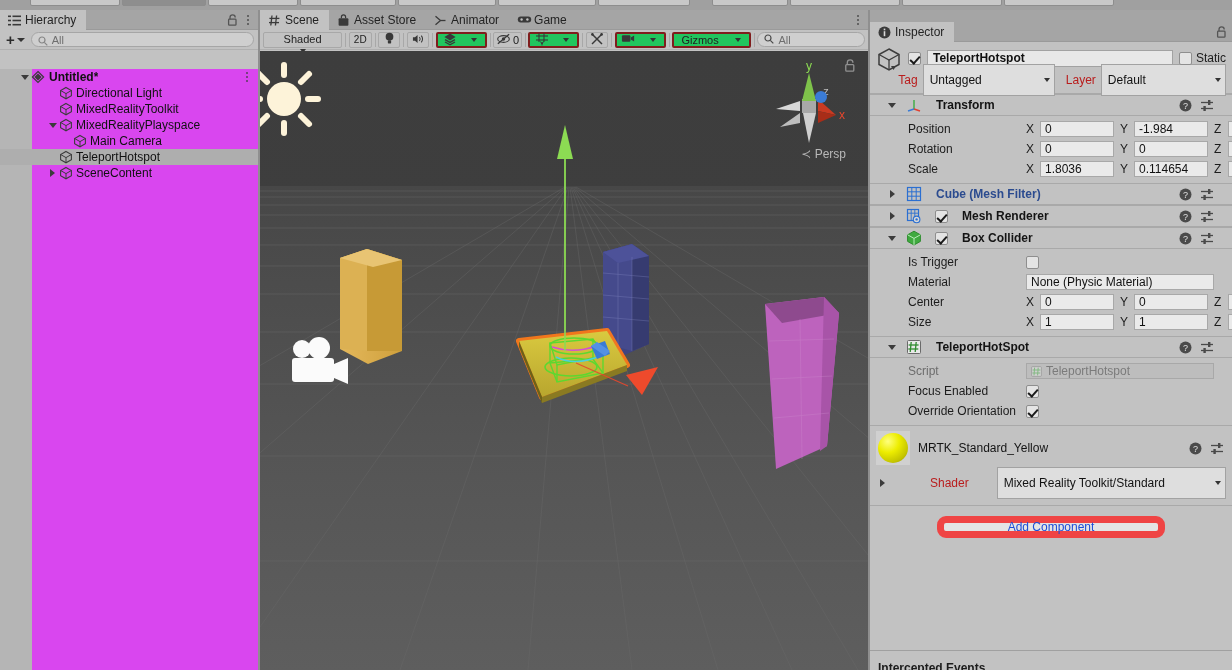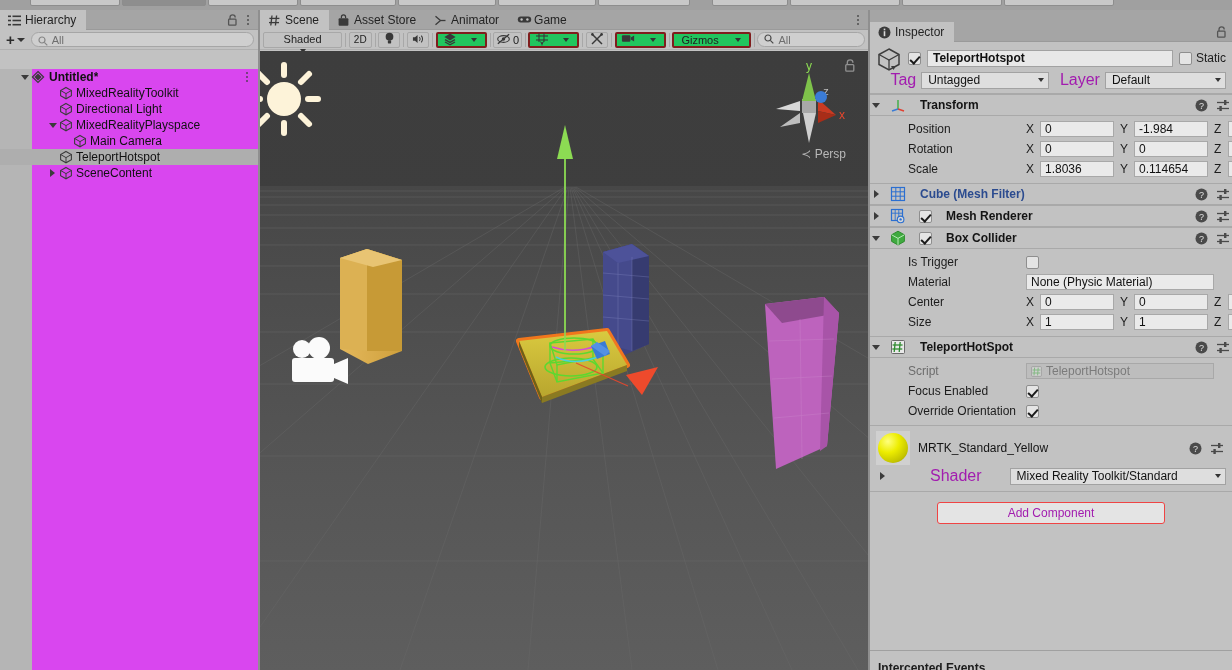--- a/index.html
+++ b/index.html
@@ -149,33 +149,33 @@
     content: ""; position: absolute; left: 3px; top: 1px; width: 4px; height: 8px;
     border: solid #1a1a1a; border-width: 0 2px 2px 0; transform: rotate(42deg);
   }
   .name-field {
     flex: 1; height: 17px; background: #e8e8e8; border: 1px solid #a2a2a2;
     display: flex; align-items: center; padding: 0 5px; font-size: 12px;
     font-weight: bold; color: #111;
   }
   .static-wrap { display: flex; align-items: center; gap: 4px; font-size: 12px; }
   .insp-head-row2 { display: flex; align-items: center; padding: 3px 6px 0 6px; gap: 5px; height: 21px; }
-  .fld-label { font-size: 16px; color: #a21caf; }
+  .fld-label { font-size: 12px; color: #b91c1c; }
   .dropdown {
-    height: 17px; background: #dedede; border: 1px solid #a2a2a2;
+    height: 32px; background: #dedede; border: 1px solid #a2a2a2;
     display: flex; align-items: center; justify-content: space-between;
     padding: 0 4px 0 6px; font-size: 12px; color: #121212;
   }
   .dd-arrow {
     width: 0; height: 0; border-left: 3.5px solid transparent; border-right: 3.5px solid transparent;
     border-top: 4px solid #333;
   }
 
   .comp-header {
-    display: flex; align-items: center; height: 22px; padding: 0 0; gap: 8px;
+    display: flex; align-items: center; height: 22px; padding: 0 16px; gap: 8px;
     background: #c2c2c2; border-top: 1px solid #a9a9a9; border-bottom: 1px solid #a9a9a9;
   }
   .comp-header .fold { width: 12px; flex: 0 0 12px; display: flex; align-items: center; justify-content: center; }
   .comp-ico { width: 16px; height: 16px; flex: 0 0 16px; }
   .comp-title { font-weight: bold; font-size: 12px; color: #141414; margin-left: 6px; }
   .comp-title.link { color: #2b4b8f; }
   .comp-right { margin-left: auto; display: flex; align-items: center; gap: 8px; padding-right: 2px; }
   .help-ico { width: 13px; height: 13px; }
   .preset-ico { width: 14px; height: 13px; }
 
@@ -222,23 +222,23 @@
   }
   .mat-name { font-size: 12px; color: #141414; }
   .mat-row2 { display: flex; align-items: center; padding: 2px 6px 0 6px; gap: 22px; }
   .mat-fold { width: 12px; flex: 0 0 12px; display: flex; align-items: center; justify-content: center; }
 
   .addcomp-zone {
     border-top: 1px solid #a9a9a9; padding: 10px 0; background: #c2c2c2;
     display: flex; justify-content: center;
   }
   .addcomp-btn {
-    width: 228px; height: 22px; background: #e4e4e4; border: 1px solid #ef4444;
-    border-radius: 3px; display: flex; align-items: center; justify-content: center;
-    font-size: 12px; color: #a21caf;
+    width: 228px; height: 22px; background: #e4e4e4; border: 7px solid #ef4444;
+    border-radius: 9px; display: flex; align-items: center; justify-content: center;
+    font-size: 12px; color: #1d4ed8;
   }
   .footer-strip {
     position: absolute; left: 0; right: 0; bottom: 0; height: 32px;
     border-top: 1px solid #a0a0a0; background: #c2c2c2; overflow: hidden;
   }
   .footer-strip .ftext {
     position: absolute; left: 8px; top: 10px; font-size: 12px; font-weight: bold; color: #1c1c1c;
   }
   .pane-divider { position: absolute; background: #8f8f8f; }
 </style>
@@ -327,31 +327,31 @@
             </span>
           </div>
           <div class="hrow">
             <span style="display:inline-block;width:46px;flex:0 0 46px"></span>
             <span class="foldout"></span>
             <span class="go-ico"><svg viewBox="0 0 14 14" width="14" height="14">
                 <polygon points="7,1.4 12.4,4.5 12.4,9.8 7,12.8 1.6,9.8 1.6,4.5" fill="none" stroke="#3c3c3c" stroke-width="1.1"></polygon>
                 <polyline points="1.6,4.5 7,7.6 12.4,4.5" fill="none" stroke="#3c3c3c" stroke-width="1"></polyline>
                 <line x1="7" y1="7.6" x2="7" y2="12.8" stroke="#3c3c3c" stroke-width="1"></line>
               </svg></span>
-            <span class="label">MixedRealityToolkit</span>
+            <span class="label">Directional Light</span>
           </div>
           <div class="hrow">
             <span style="display:inline-block;width:46px;flex:0 0 46px"></span>
             <span class="foldout"></span>
             <span class="go-ico"><svg viewBox="0 0 14 14" width="14" height="14">
                 <polygon points="7,1.4 12.4,4.5 12.4,9.8 7,12.8 1.6,9.8 1.6,4.5" fill="none" stroke="#3c3c3c" stroke-width="1.1"></polygon>
                 <polyline points="1.6,4.5 7,7.6 12.4,4.5" fill="none" stroke="#3c3c3c" stroke-width="1"></polyline>
                 <line x1="7" y1="7.6" x2="7" y2="12.8" stroke="#3c3c3c" stroke-width="1"></line>
               </svg></span>
-            <span class="label">Directional Light</span>
+            <span class="label">MixedRealityToolkit</span>
           </div>
           <div class="hrow">
             <span style="display:inline-block;width:46px;flex:0 0 46px"></span>
             <span class="foldout">
               <span class="tri-d"></span>
             </span>
             <span class="go-ico"><svg viewBox="0 0 14 14" width="14" height="14">
                 <polygon points="7,1.4 12.4,4.5 12.4,9.8 7,12.8 1.6,9.8 1.6,4.5" fill="none" stroke="#3c3c3c" stroke-width="1.1"></polygon>
                 <polyline points="1.6,4.5 7,7.6 12.4,4.5" fill="none" stroke="#3c3c3c" stroke-width="1"></polyline>
                 <line x1="7" y1="7.6" x2="7" y2="12.8" stroke="#3c3c3c" stroke-width="1"></line>

